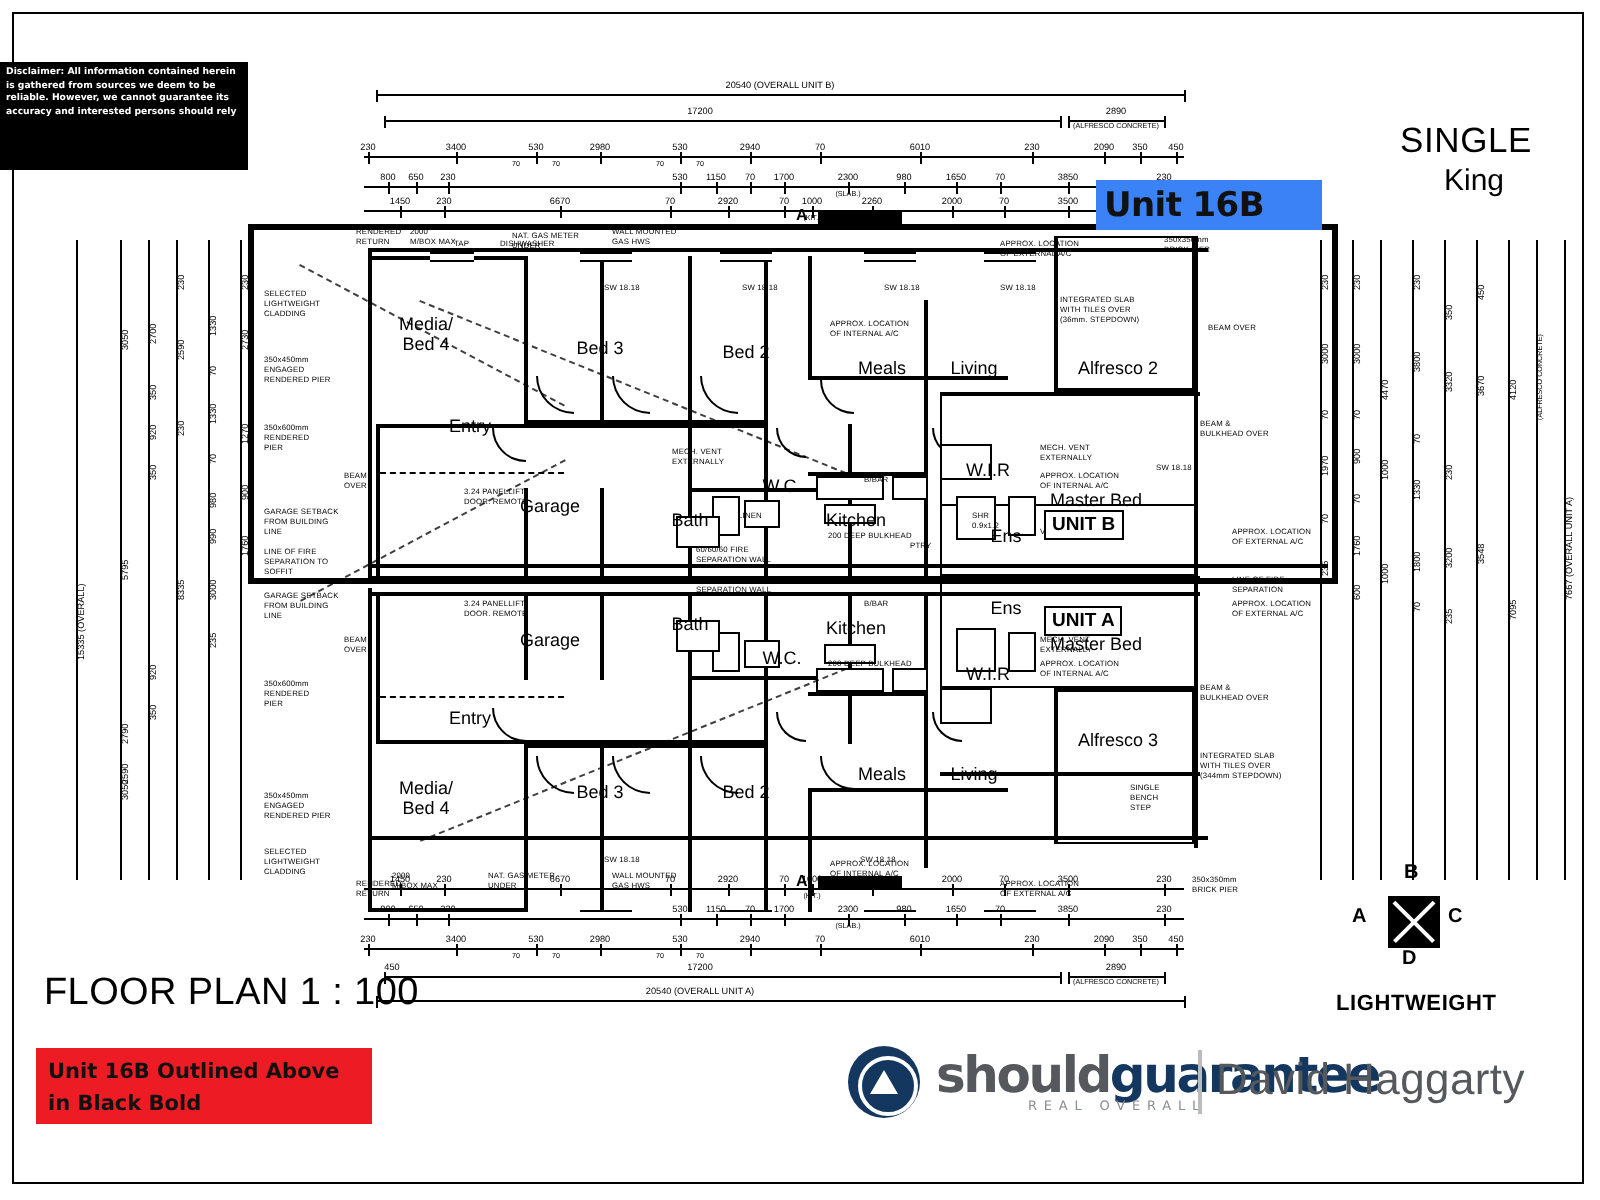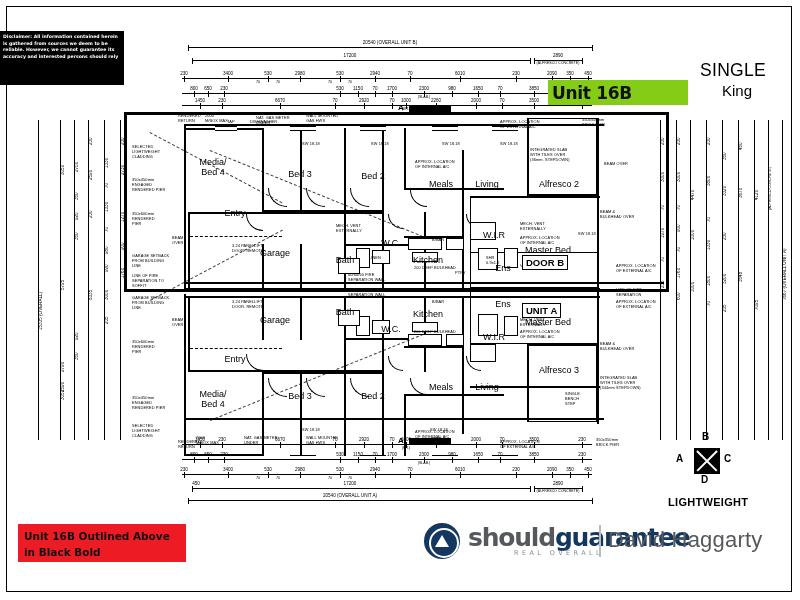--- a/index.html
+++ b/index.html
@@ -10,21 +10,21 @@
 
   
   #outer-border{left:6px;top:6px;width:786px;height:586px;border:1px solid #000;box-sizing:border-box;}
 
   
   #disclaimer{left:0px;top:31px;width:124px;height:54px;background:#000;color:#fff;
     font-size:4.6px;line-height:1.42;font-weight:bold;padding:3px 3px;box-sizing:border-box;
     font-family:"DejaVu Sans",sans-serif;}
 
   
-  #unit-banner{left:548px;top:80px;width:140px;height:25px;background:#84cc16;}
+  #unit-banner{left:548px;top:90px;width:113px;height:25px;background:#3b82f6;}
   #unit-banner span{position:absolute;left:4px;top:3px;font-size:17px;font-weight:bold;color:#111;
     font-family:"DejaVu Sans",sans-serif;letter-spacing:-0.3px;}
   #outline-note{left:18px;top:524px;width:168px;height:38px;background:#ED1C24;}
   #outline-note span{position:absolute;left:6px;top:4px;font-size:10.5px;font-weight:bold;color:#111;
     line-height:1.55;font-family:"DejaVu Sans",sans-serif;width:158px;}
 
   
   #pacific{left:700px;top:60px;font-size:17.5px;letter-spacing:.3px;}
   #king{left:722px;top:82px;font-size:15px;}
   #floorplan-title{left:22px;top:486px;font-size:19px;letter-spacing:.2px;}
@@ -618,21 +618,21 @@
 BRICK PIER</div>
       <div class="abs note" style="left: 302px; top: 428px;">SW 18.18</div>
       <div class="abs note" style="left: 430px; top: 428px;">SW 18.18</div>
       <div class="abs note" style="left: 414px; top: 330px;">200 DEEP BULKHEAD</div>
       <div class="abs note" style="left: 432px; top: 300px;">B/BAR</div>
       <div class="abs note" style="left: 232px; top: 300px;">3.24 PANELLIFT
 DOOR. REMOTE</div>
     </div>
 
   <div id="unittags">
-      <div class="abs unit-tag" style="left: 522px; top: 255px;">DOOR B</div>
+      <div class="abs unit-tag" style="left: 522px; top: 255px;">UNIT B</div>
       <div class="abs unit-tag" style="left: 522px; top: 303px;">UNIT A</div>
     </div>
 
   <div id="secmarks">
       <div class="abs secmark" style="left: 398px; top: 103px;">
         <div class="lt" style="left: 0px; top: 0px;">A</div>
         <div class="bar" style="left: 11px; top: 2px;"></div>
       </div>
       <div class="abs secmark" style="left: 398px; top: 436px;">
         <div class="lt" style="left: 0px; top: 0px;">A</div>
@@ -644,20 +644,21 @@
 
   <div class="abs" id="unit-banner">
     <span>Unit 16B</span>
   </div>
   <div class="abs" id="outline-note">
     <span>Unit 16B Outlined Above in Black Bold</span>
   </div>
 
   <div class="abs" id="pacific">SINGLE</div>
   <div class="abs" id="king">King</div>
+  <div class="abs" id="floorplan-title">FLOOR PLAN 1 : 100</div>
 
   <div class="abs" id="compass">
     <div class="x1"></div>
       <div class="x2"></div>
   </div>
   <div class="abs cdir" id="cA">A</div>
   <div class="abs cdir" id="cB">B</div>
   <div class="abs cdir" id="cC">C</div>
   <div class="abs cdir" id="cD">D</div>
   <div class="abs" id="elev-label">LIGHTWEIGHT</div>

